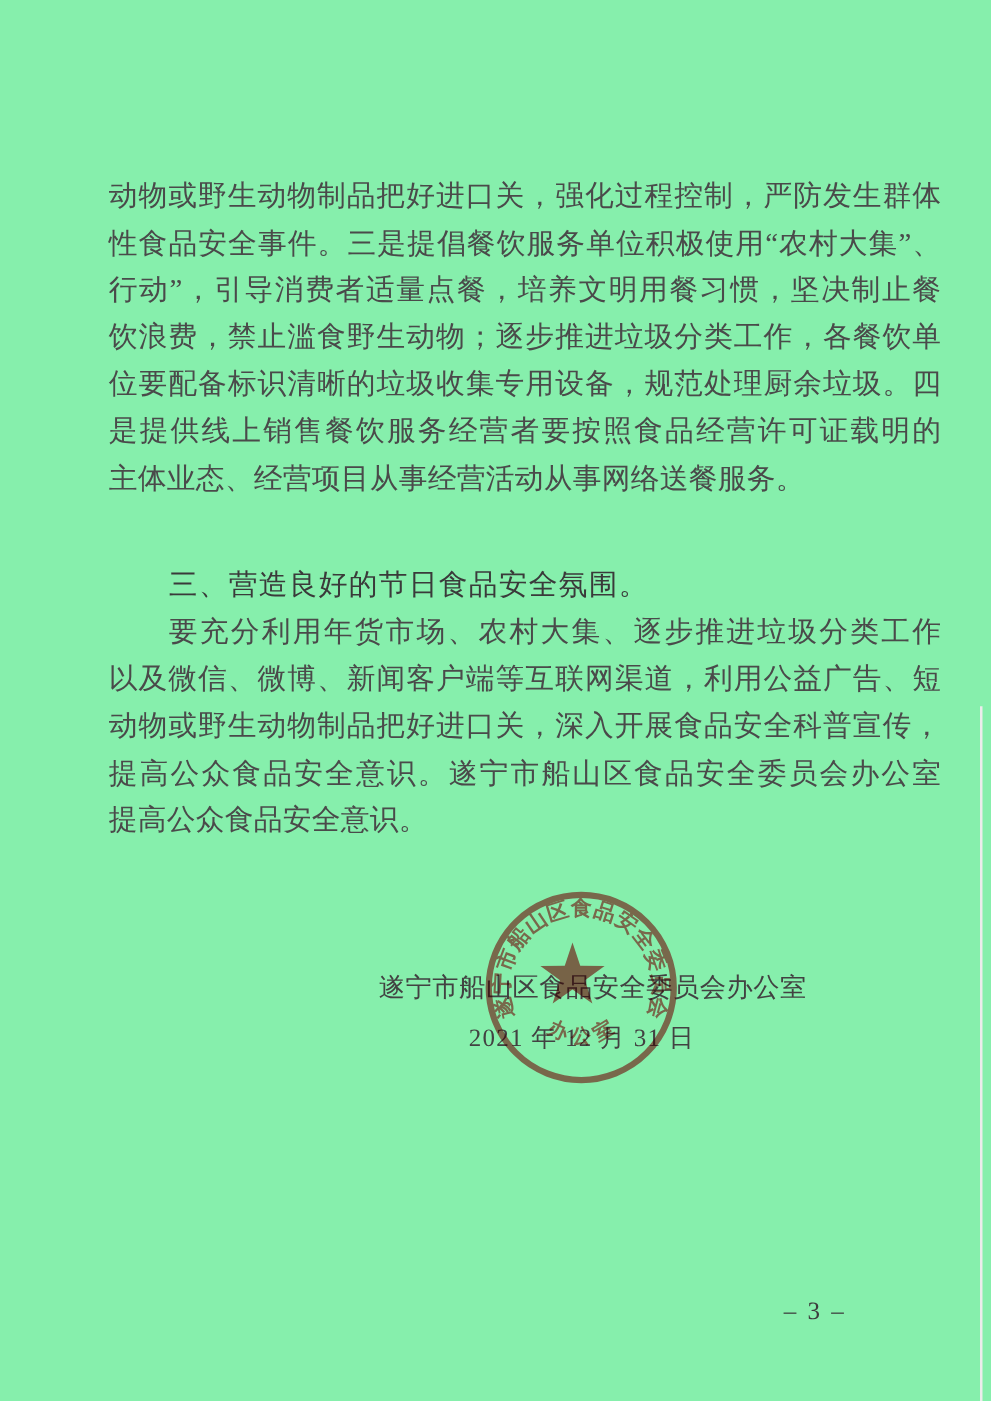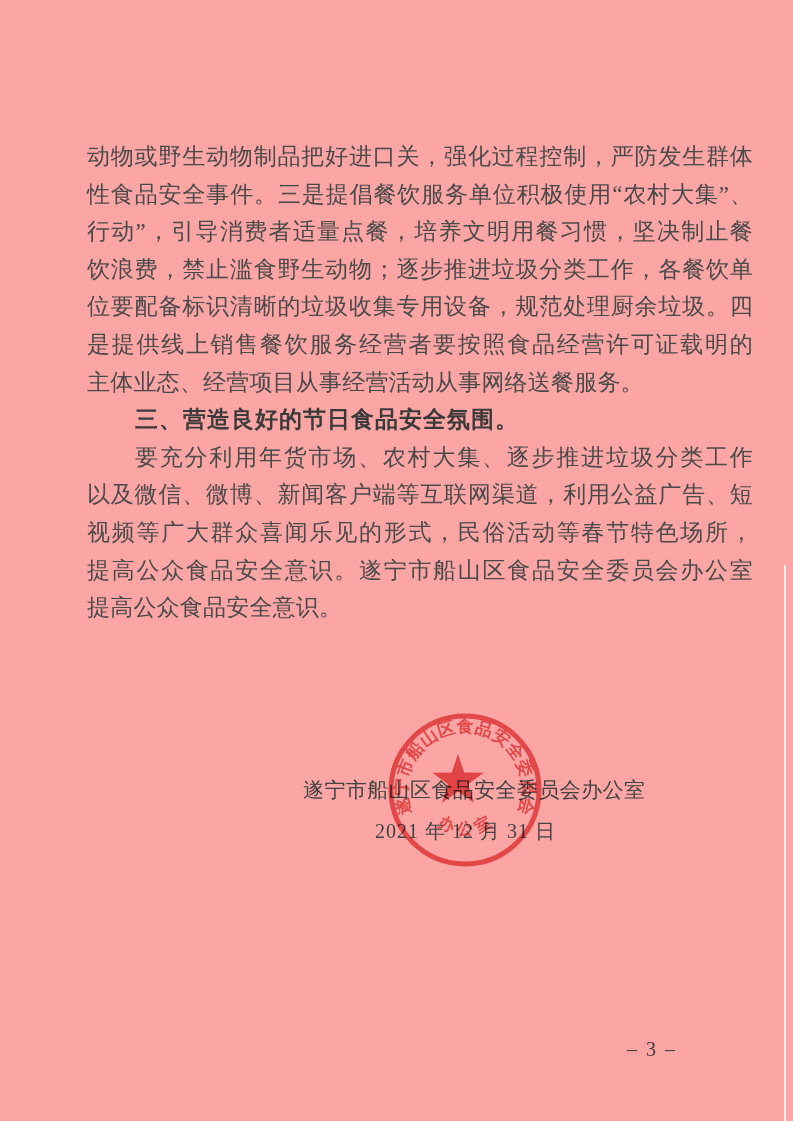--- a/index.html
+++ b/index.html
@@ -1,20 +1,20 @@
 <!DOCTYPE html>
 <html><head>
 <meta charset="utf-8">
 <style>
   html, body { margin: 0; padding: 0; background: #ffffff; }
   .page {
     position: relative;
     width: 793px;
     height: 1121px;
-    background: #fca5a5;
+    background: #86efac;
     overflow: hidden;
     font-family: "Liberation Serif", "DejaVu Serif", serif;
   }
   .text-block {
     position: absolute;
     left: 87px;
     top: 138px;
     width: 666px;
   }
   .line {
@@ -23,23 +23,24 @@
     height: 37.6px;
     color: #4a4a4a;
     text-align: justify;
     text-justify: inter-character;
     letter-spacing: 0.2px;
   }
   .line.full { text-align-last: justify; }
   .line.indent { text-indent: 48px; }
   .line.heading {
     font-family: "Liberation Sans", "DejaVu Sans", sans-serif;
-    font-weight: 700;
+    font-weight: 400;
     color: #3a3a3a;
     letter-spacing: 1px;
+    margin-top: 48px;
   }
   .signature {
     position: absolute;
     left: 303px;
     top: 775px;
     font-size: 21px;
     line-height: 30px;
     color: #424242;
     letter-spacing: 0.4px;
   }
@@ -89,21 +90,21 @@
     <div class="line full">动物或野生动物制品把好进口关，强化过程控制，严防发生群体</div>
     <div class="line full">性食品安全事件。三是提倡餐饮服务单位积极使用“农村大集”、</div>
     <div class="line full">行动”，引导消费者适量点餐，培养文明用餐习惯，坚决制止餐</div>
     <div class="line full">饮浪费，禁止滥食野生动物；逐步推进垃圾分类工作，各餐饮单</div>
     <div class="line full">位要配备标识清晰的垃圾收集专用设备，规范处理厨余垃圾。四</div>
     <div class="line full">是提供线上销售餐饮服务经营者要按照食品经营许可证载明的</div>
     <div class="line">主体业态、经营项目从事经营活动从事网络送餐服务。</div>
     <div class="line heading indent">三、营造良好的节日食品安全氛围。</div>
     <div class="line full indent">要充分利用年货市场、农村大集、逐步推进垃圾分类工作</div>
     <div class="line full">以及微信、微博、新闻客户端等互联网渠道，利用公益广告、短</div>
-    <div class="line full">视频等广大群众喜闻乐见的形式，民俗活动等春节特色场所，</div>
+    <div class="line full">动物或野生动物制品把好进口关，深入开展食品安全科普宣传，</div>
     <div class="line full">提高公众食品安全意识。遂宁市船山区食品安全委员会办公室</div>
     <div class="line">提高公众食品安全意识。</div>
   </div>
 
   <div class="signature">遂宁市船山区食品安全委员会办公室</div>
 
   <div class="date">2021 年 12 月 31 日</div>
 
   <svg class="seal" width="160" height="160" viewBox="0 0 160 160">
     <defs>

